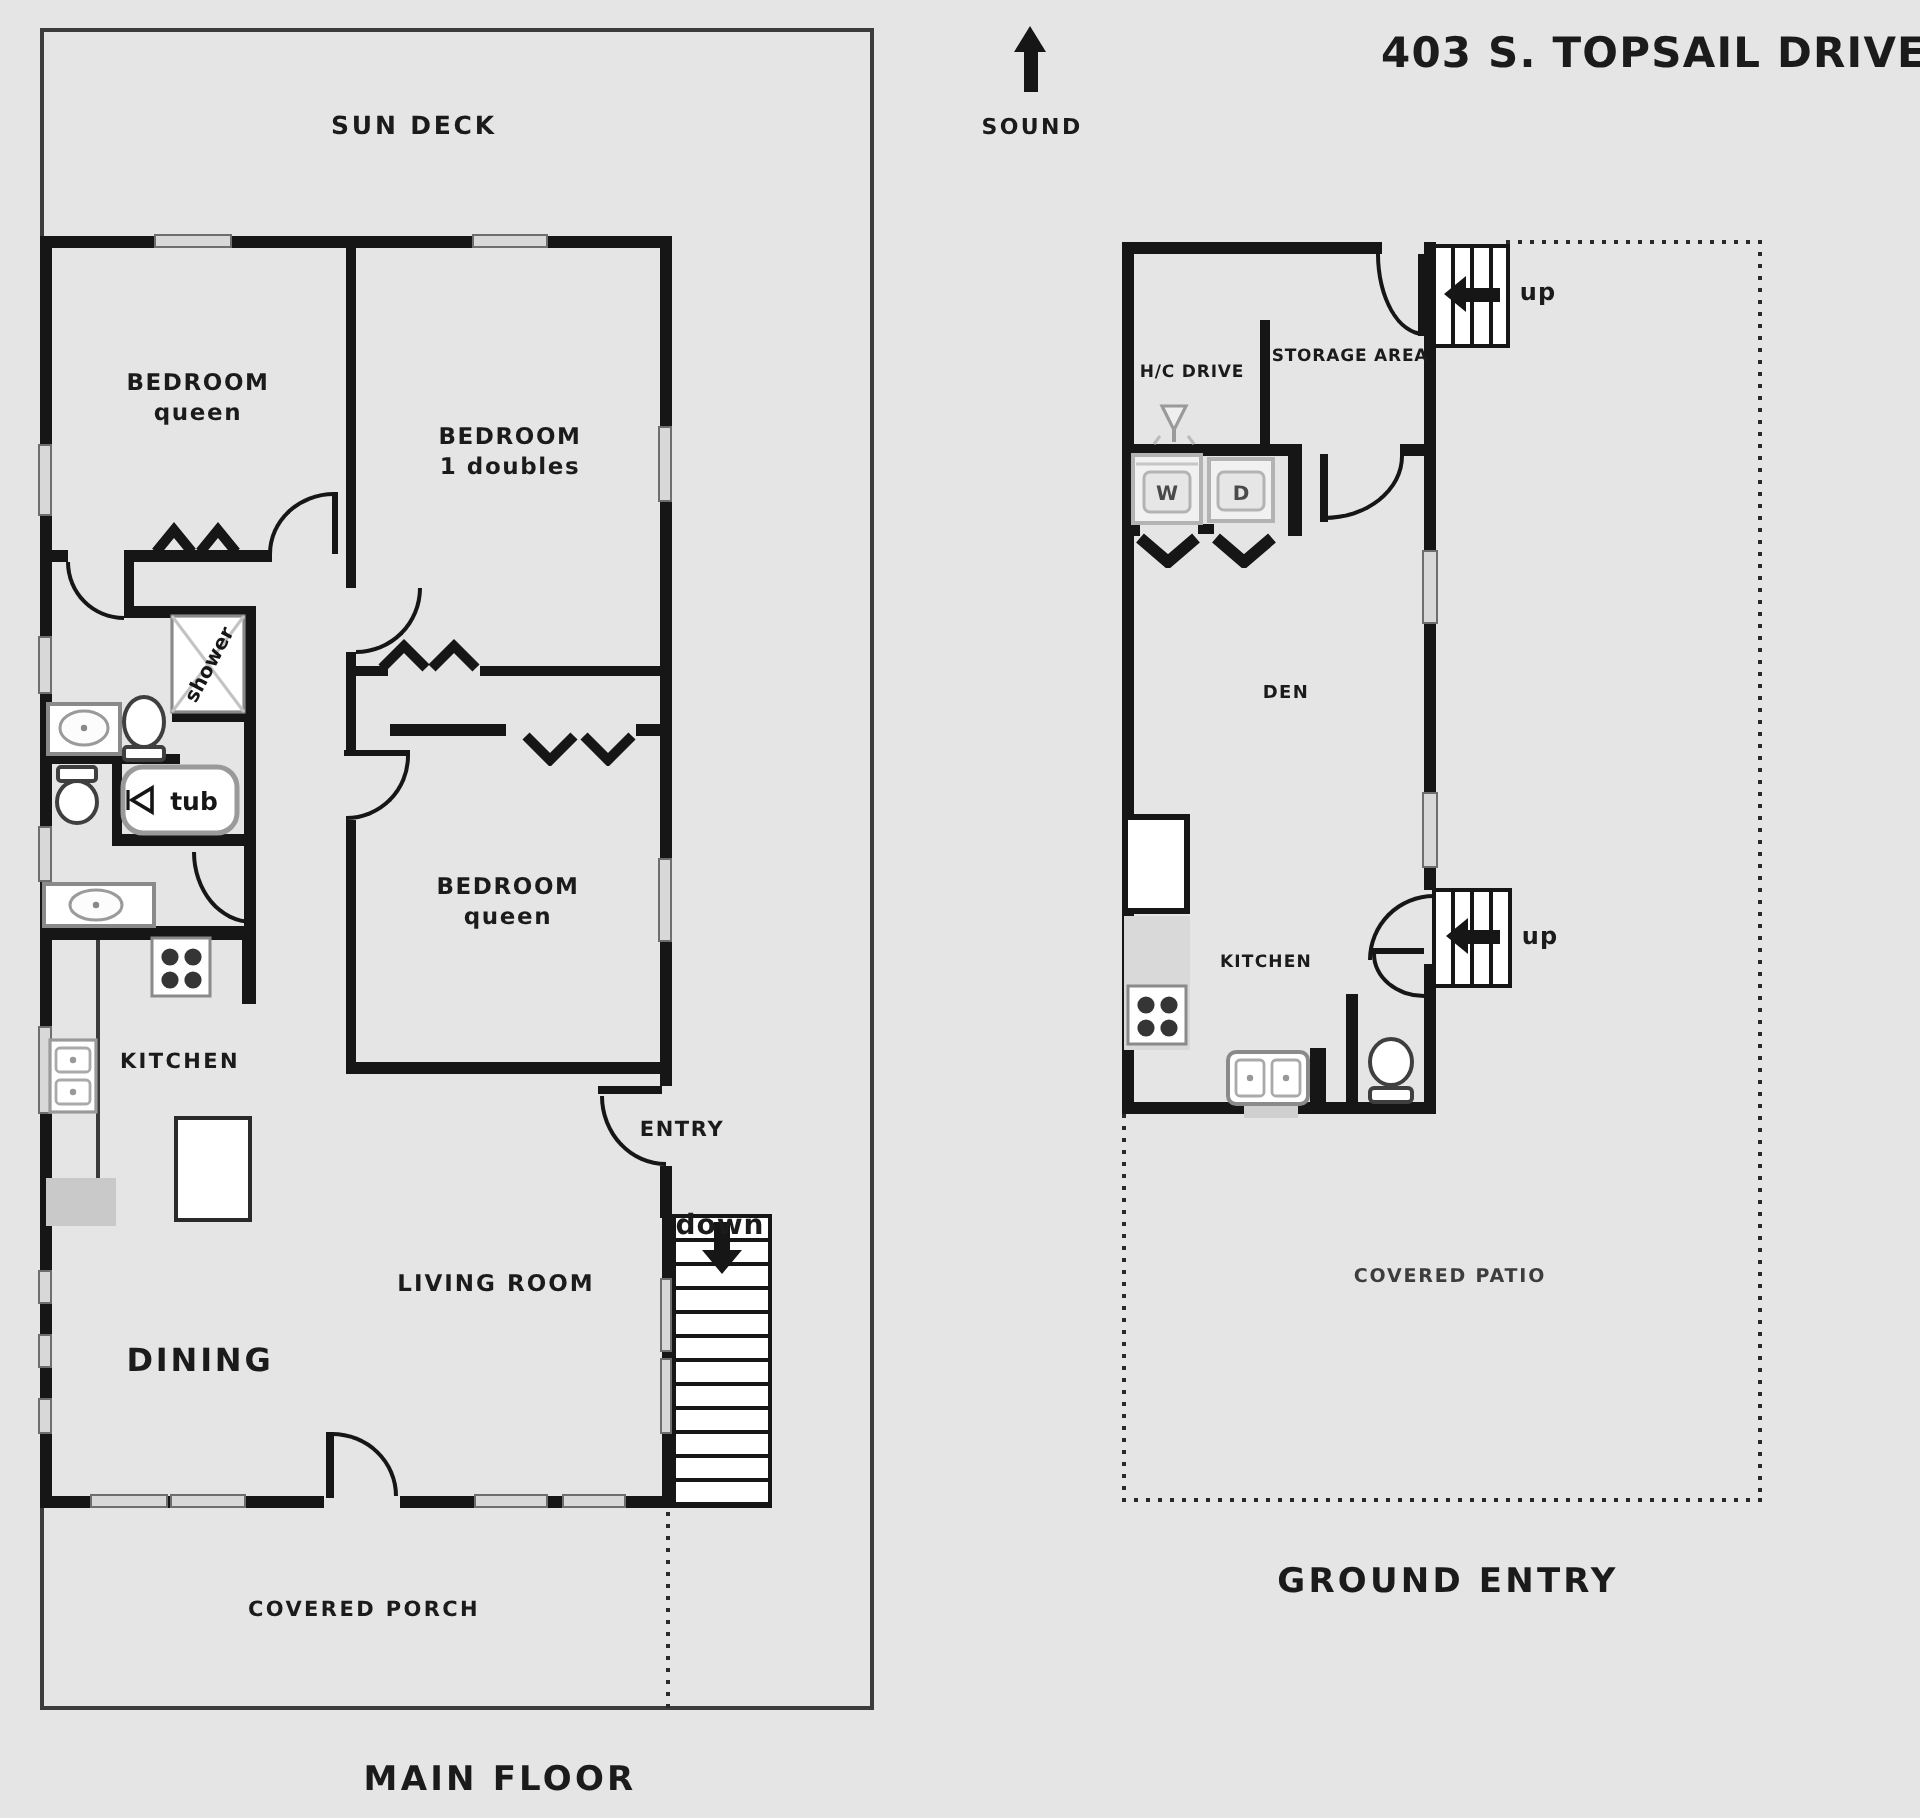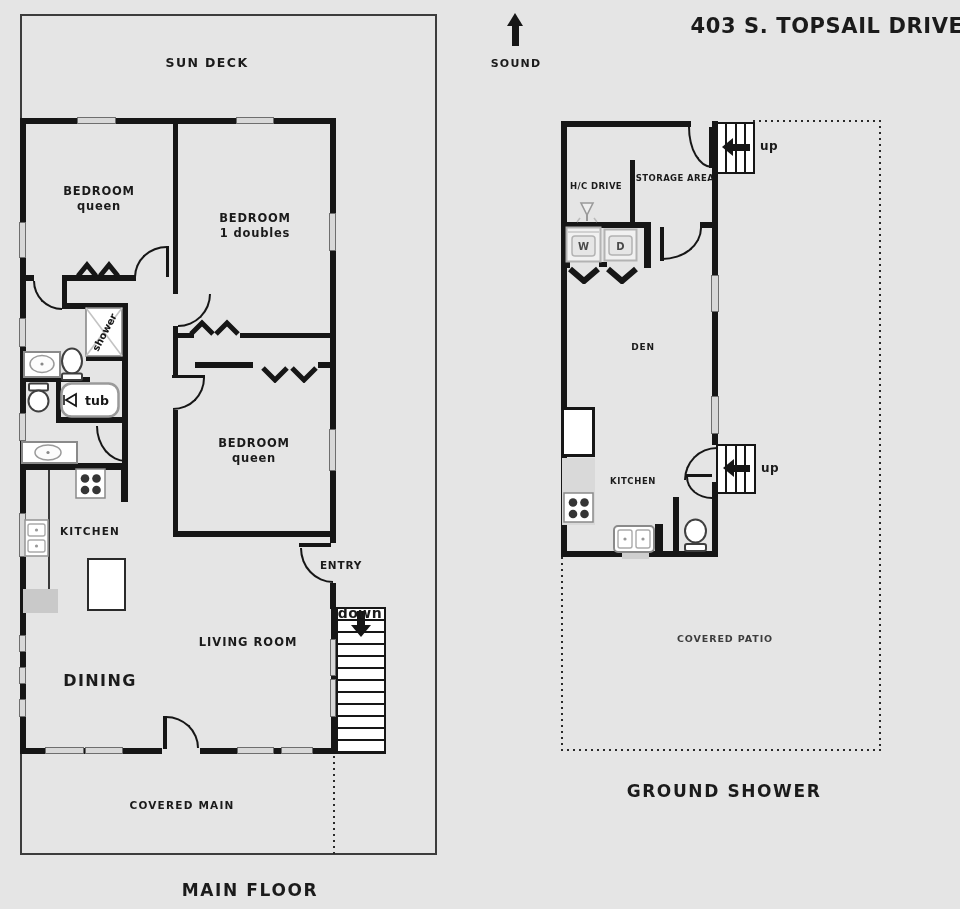--- a/index.html
+++ b/index.html
@@ -193,21 +193,21 @@
     </div>
     <div class="lbl" style="left:254px;top:451px;font-size:11.5px;letter-spacing:.8px;">
       <span style="display:block;">BEDROOM</span>
       <span style="display:block;">queen</span>
     </div>
     <div class="lbl" style="left:90px;top:532px;font-size:10.5px;letter-spacing:1.2px;">KITCHEN</div>
     <div class="lbl" style="left:100px;top:681px;font-size:16px;letter-spacing:1.4px;">DINING</div>
     <div class="lbl" style="left:248px;top:642px;font-size:11.5px;letter-spacing:1px;">LIVING ROOM</div>
     <div class="lbl" style="left:341px;top:566px;font-size:10.5px;letter-spacing:.8px;">ENTRY</div>
     <div class="lbl" style="left:360px;top:597px;font-size:14px;letter-spacing:.5px;margin-top:16px;">down</div>
-    <div class="lbl" style="left:182px;top:806px;font-size:10.5px;letter-spacing:1.2px;">COVERED MAIN</div>
+    <div class="lbl" style="left:182px;top:806px;font-size:10.5px;letter-spacing:1.2px;">COVERED PORCH</div>
     <div class="lbl" style="left:250px;top:890px;font-size:17px;letter-spacing:1.6px;">MAIN FLOOR</div>
   </div>
 
   <div class="layer">
 
     <div class="doth" style="left:753px;top:120px;width:128px;"></div>
     <div class="dotv" style="left:879px;top:120px;height:631px;"></div>
     <div class="doth" style="left:561px;top:749px;width:320px;"></div>
     <div class="dotv" style="left:561px;top:557px;height:192px;"></div>
 
@@ -293,16 +293,16 @@
       <div class="tri tri-left" style="left:5px;top:13px;"></div>
     </div>
 
     <div class="lbl" style="left:596px;top:187px;font-size:8.5px;letter-spacing:.4px;">H/C DRIVE</div>
     <div class="lbl" style="left:675px;top:179px;font-size:8.5px;letter-spacing:.4px;">STORAGE AREA</div>
     <div class="lbl" style="left:769px;top:147px;font-size:12px;letter-spacing:.5px;">up</div>
     <div class="lbl" style="left:643px;top:348px;font-size:9px;letter-spacing:.7px;">DEN</div>
     <div class="lbl" style="left:633px;top:482px;font-size:8.5px;letter-spacing:.6px;">KITCHEN</div>
     <div class="lbl" style="left:770px;top:469px;font-size:12px;letter-spacing:.5px;">up</div>
     <div class="lbl" style="left:725px;top:639px;font-size:9.5px;letter-spacing:.9px;color:#3d3d3d;">COVERED PATIO</div>
-    <div class="lbl" style="left:724px;top:791px;font-size:17px;letter-spacing:1.6px;">GROUND SHOWER</div>
+    <div class="lbl" style="left:724px;top:791px;font-size:17px;letter-spacing:1.6px;">GROUND ENTRY</div>
   </div>
 
 </div>
 
 </body></html>

